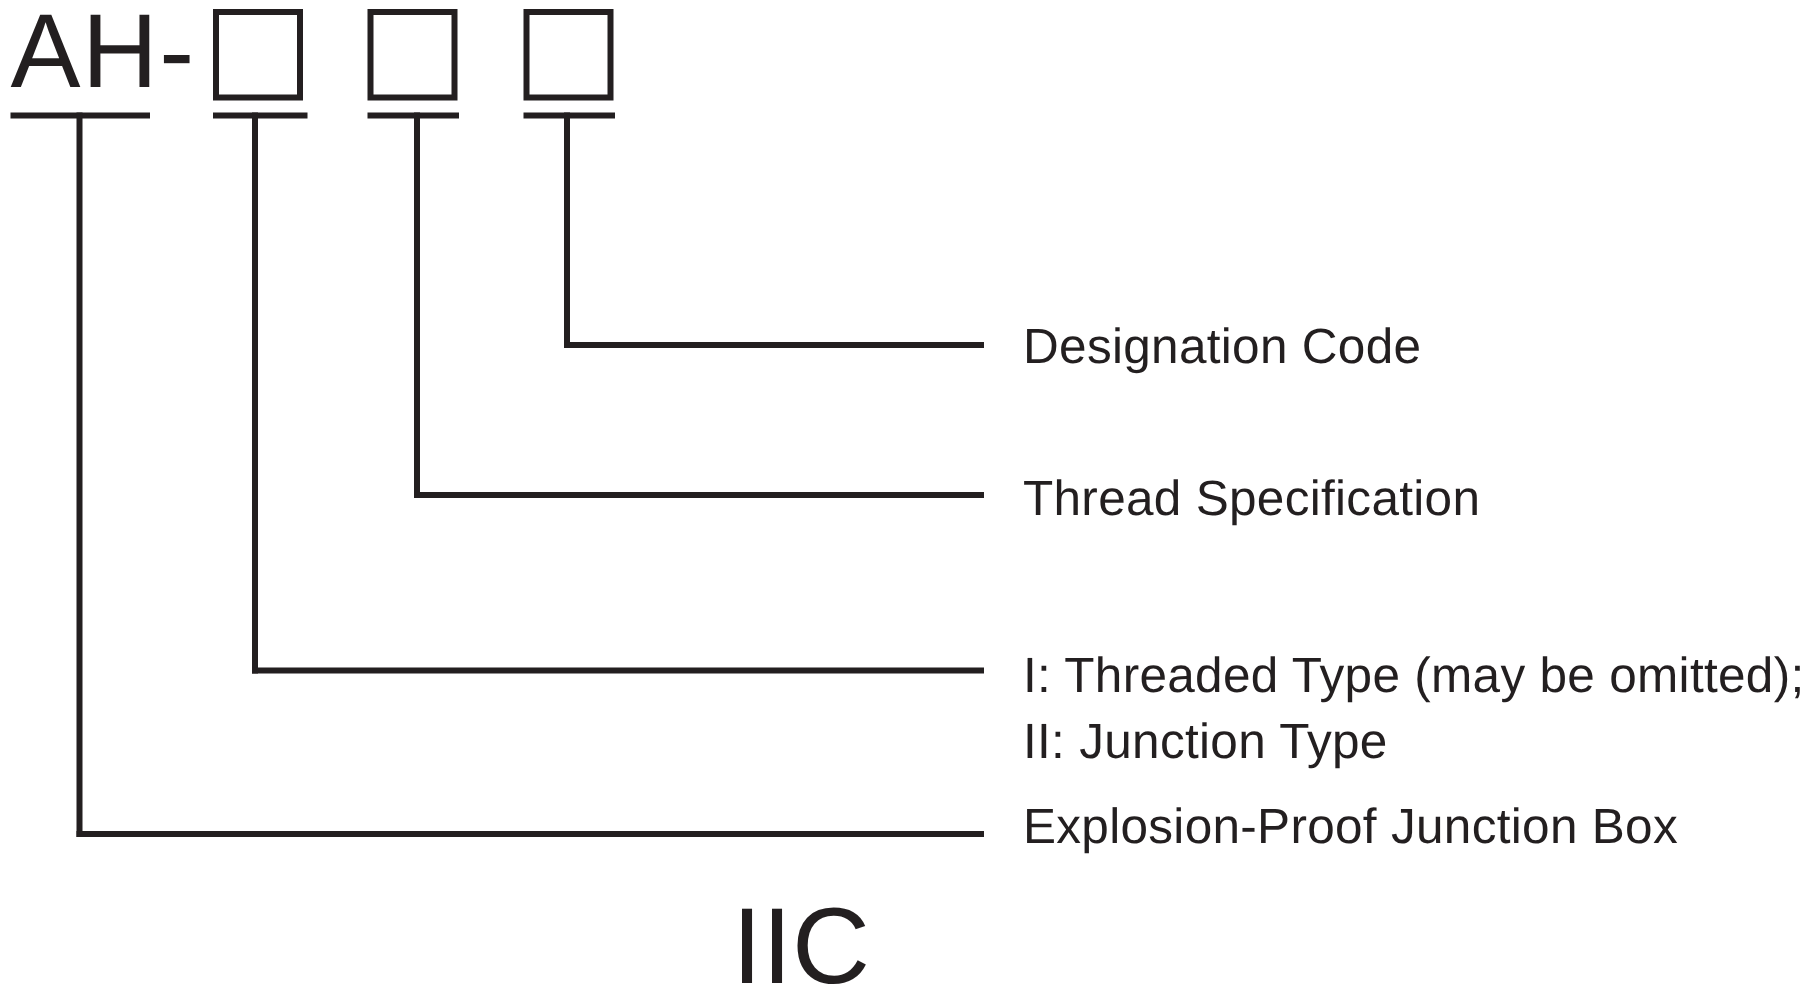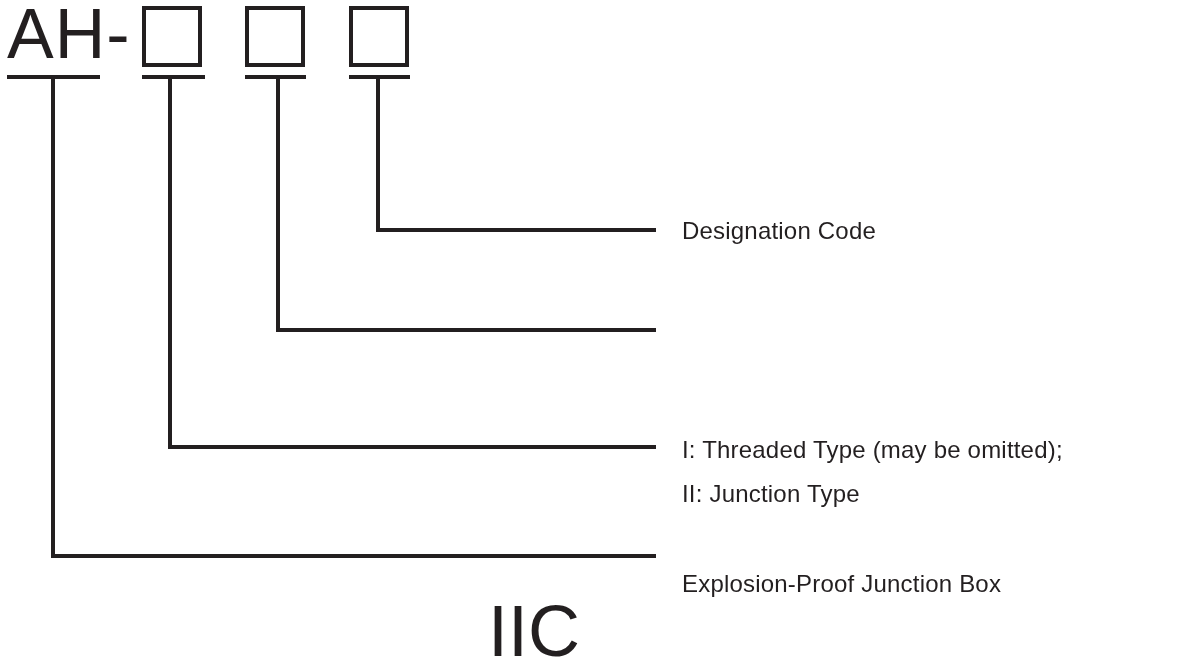--- a/index.html
+++ b/index.html
@@ -68,31 +68,31 @@
     background: #231f20;
   }
   .h-designation { left: 376px; top: 228px; width: 280px; }
   .h-thread      { left: 276px; top: 328px; width: 380px; }
   .h-type        { left: 168px; top: 445px; width: 488px; }
   .h-product     { left: 51px;  top: 554px; width: 605px; }
 
   
   .label {
     left: 682px;
-    font-size: 24px;
+    font-size: 33px;
     line-height: 44px;
     letter-spacing: 0.2px;
     white-space: nowrap;
   }
   .l-designation-1 { top: 209px; }
   .l-designation-2 { top: 259px; }
   .l-thread        { top: 310px; }
   .l-type-1        { top: 428px; }
   .l-type-2        { top: 472px; }
-  .l-product       { top: 562px; text-align: center; }
+  .l-product       { top: 529px; text-align: center; }
 
   
   .gas-group {
     left: 488px;
     top: 595px;
     font-size: 72px;
     line-height: 72px;
     white-space: nowrap;
   }
 </style>
@@ -115,19 +115,20 @@
   <div class="abs vline v-box-1"></div>
   <div class="abs vline v-box-2"></div>
   <div class="abs vline v-box-3"></div>
 
   <div class="abs hline h-designation"></div>
   <div class="abs hline h-thread"></div>
   <div class="abs hline h-type"></div>
   <div class="abs hline h-product"></div>
 
   <div class="abs label l-designation-1">Designation Code</div>
+  <div class="abs label l-thread">Thread Specification</div>
   <div class="abs label l-type-1">I: Threaded Type (may be omitted);</div>
   <div class="abs label l-type-2">II: Junction Type</div>
   <div class="abs label l-product">Explosion-Proof Junction Box</div>
 
   <div class="abs gas-group">IIC</div>
 
 </div>
 
 </body></html>

